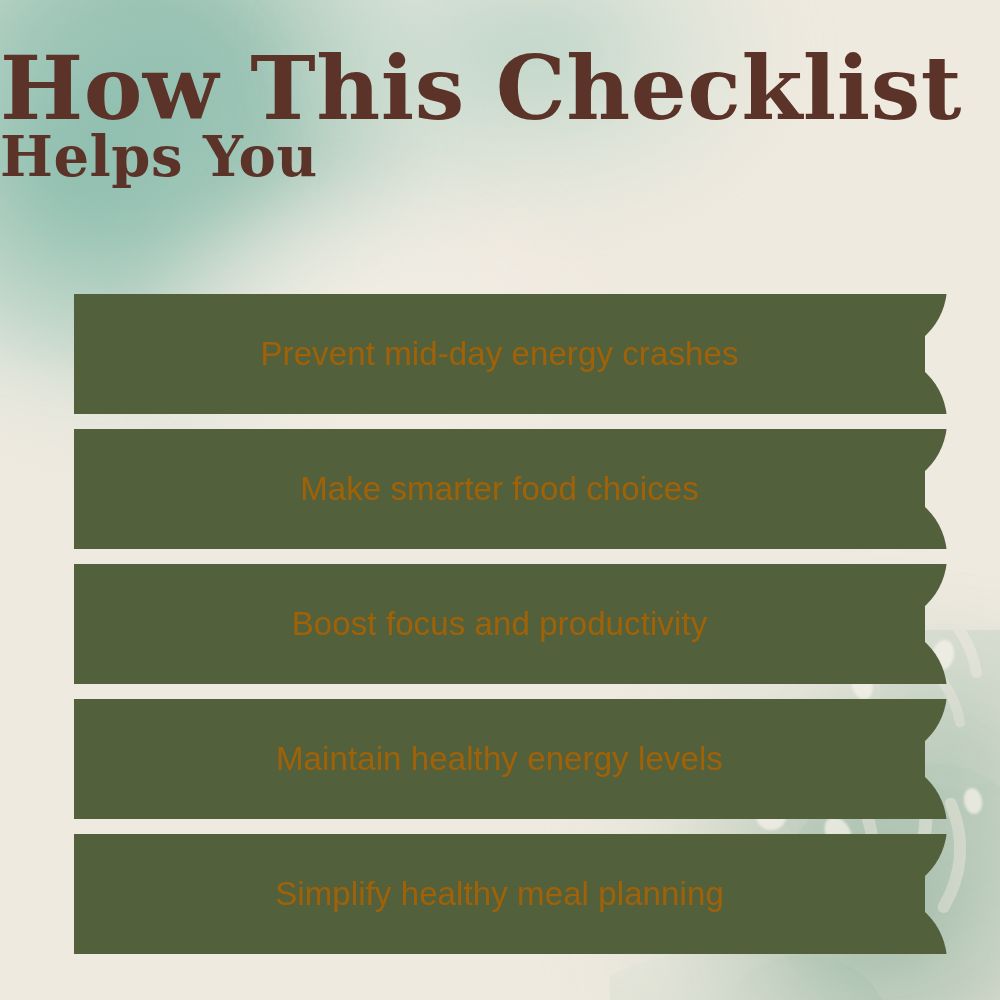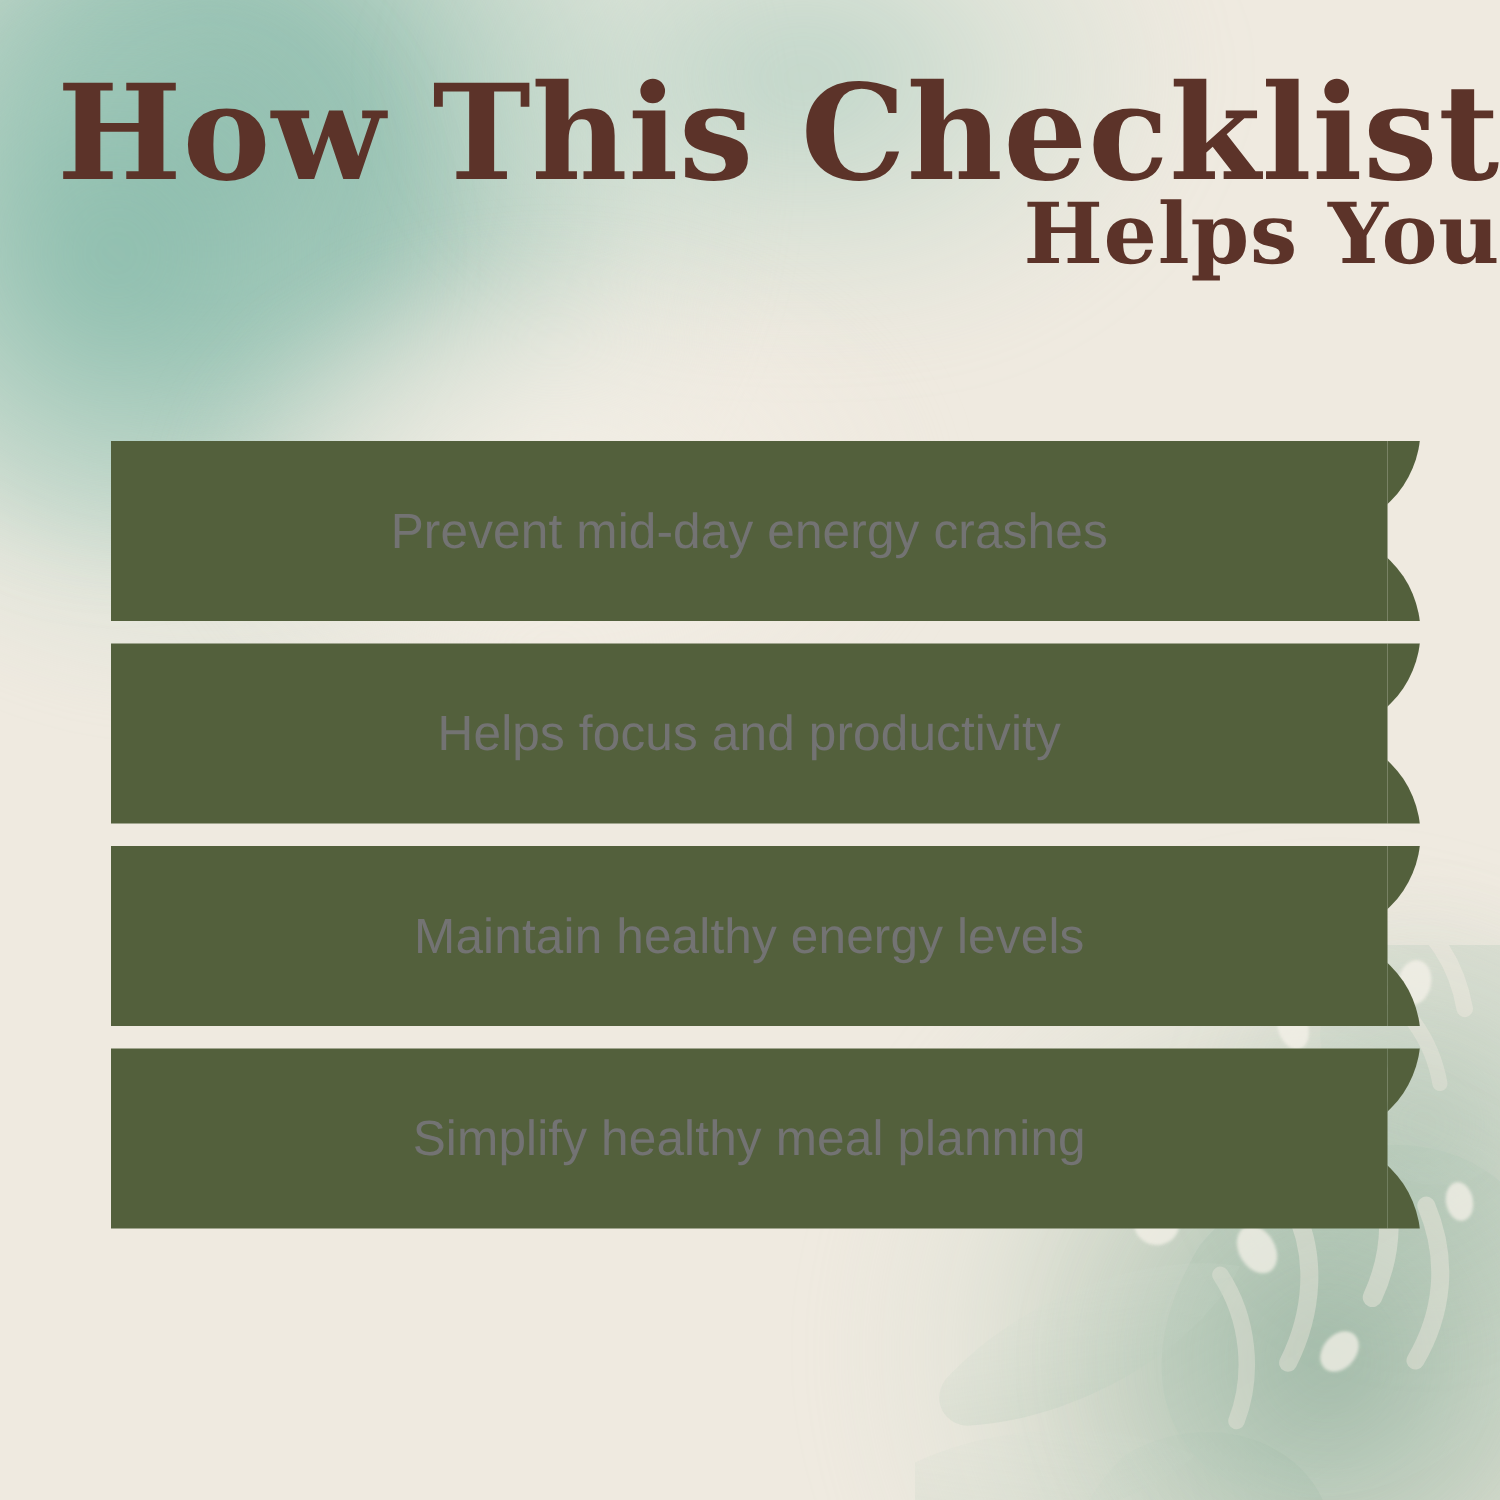--- a/index.html
+++ b/index.html
@@ -125,21 +125,21 @@
     background:rgba(246,243,234,0.72);
     filter:blur(1.2px);
     pointer-events:none;
   }
 
   
   .title-block {
     position:absolute;
     left:0; top:46px;
     width:1000px;
-    text-align:right;
+    text-align:left;
     z-index:5;
   }
   .title-line {
     display:block;
     color:#5C3329;
     font-family:"DejaVu Serif", "Liberation Serif", serif;
     font-weight:700;
     letter-spacing:0.5px;
     line-height:0.96;
     white-space:nowrap;
@@ -193,21 +193,21 @@
     border-radius:0 68px 0 0;
   }
 
   .bar-label {
     position:absolute;
     left:0; top:0;
     width:851px; height:120px;
     display:flex;
     align-items:center;
     justify-content:center;
-    color:#737373;
+    color:#a16207;
     font-family:"Liberation Sans", sans-serif;
     font-size:33px;
     font-weight:400;
     letter-spacing:0.1px;
     text-align:center;
     z-index:2;
   }
 </style>
 </head>
 <body>
@@ -284,25 +284,30 @@
   </div>
 
   <div class="checklist">
 
     <div class="bar-row">
       <div class="bar-body"></div>
       <div class="bar-tail"></div>
       <div class="bar-label">Prevent mid-day energy crashes</div>
     </div>
 
-
-    <div class="bar-row">
-      <div class="bar-body"></div>
-      <div class="bar-tail"></div>
-      <div class="bar-label">Helps focus and productivity</div>
+    <div class="bar-row">
+      <div class="bar-body"></div>
+      <div class="bar-tail"></div>
+      <div class="bar-label">Make smarter food choices</div>
+    </div>
+
+    <div class="bar-row">
+      <div class="bar-body"></div>
+      <div class="bar-tail"></div>
+      <div class="bar-label">Boost focus and productivity</div>
     </div>
 
     <div class="bar-row">
       <div class="bar-body"></div>
       <div class="bar-tail"></div>
       <div class="bar-label">Maintain healthy energy levels</div>
     </div>
 
     <div class="bar-row">
       <div class="bar-body"></div>

